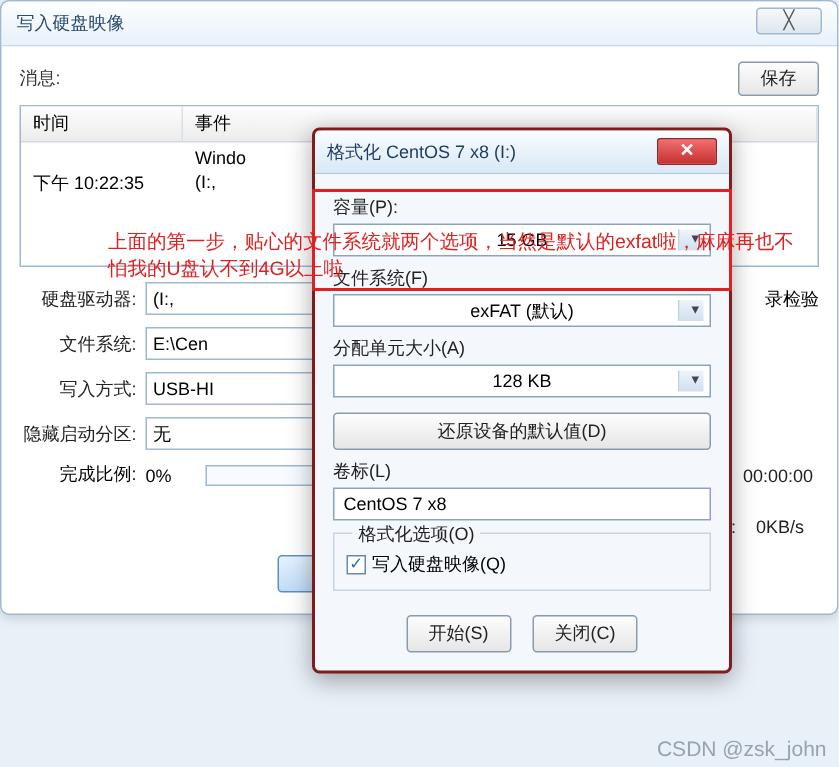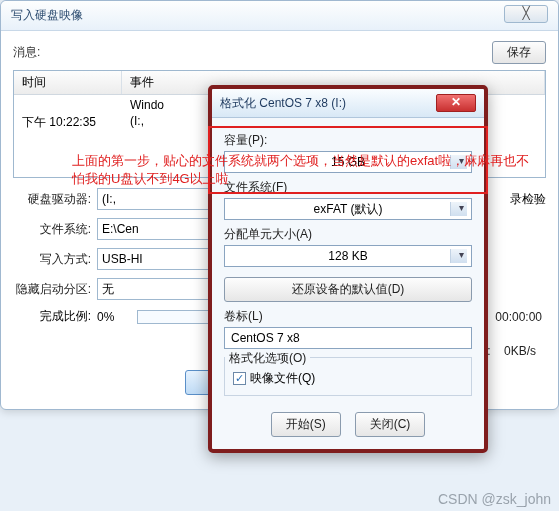--- a/index.html
+++ b/index.html
@@ -38,32 +38,32 @@
 .progress .flbl { width: 78px; text-align: right; margin-right: 6px; }
 .progress .bar { flex: 1; height: 14px; border: 1px solid #9fb8cf; background: #f7fbff; margin-right: 8px; }
 .progress .time { color: #222; margin-right: 4px; }
 
 .speed-row { text-align: right; margin: 18px 10px 6px 0; color: #222; }
 
 .bottom-btns { display: flex; justify-content: center; gap: 30px; margin-top: 10px; }
 .bottom-btns .btn-w { padding: 3px 24px; }
 
 
-.win-front { position: absolute; top: 85px; left: 208px; width: 280px; background: #f4f8fc; border: 4px solid #7f1d1d; border-radius: 5px; box-shadow: 0 4px 16px rgba(0,0,0,0.35); }
+.win-front { position: absolute; top: 85px; left: 208px; width: 280px; background: #f4f8fc; border: 2px solid #7f1d1d; border-radius: 5px; box-shadow: 0 4px 16px rgba(0,0,0,0.35); }
 .win-front .titlebar2 { background: linear-gradient(#fafdff,#d8e8f6); border-bottom: 1px solid #b0c6dc; padding: 5px 8px; border-radius: 5px 5px 0 0; display: flex; align-items: center; }
 .win-front .titlebar2 .t { color: #1e3a5f; }
 .win-front .titlebar2 .closex { margin-left: auto; width: 40px; height: 18px; background: linear-gradient(#f07070,#c83030); border: 1px solid #a02020; border-radius: 2px; color: #fff; text-align: center; line-height: 15px; font-weight: bold; cursor: pointer; }
 .win-front .body2 { padding: 8px 12px 12px; }
 .flabel2 { color: #222; margin: 6px 0 2px; }
 .combo { width: 100%; height: 22px; border: 1px solid #8aa4c0; background: #fff; display: flex; align-items: center; padding: 0 6px; position: relative; cursor: pointer; justify-content: center; }
 .combo::after { content: ""; position: absolute; right: 4px; top: 3px; width: 16px; height: 14px; background: linear-gradient(#eef4fa,#d0dfef); border-left: 1px solid #c2d2e4; }
 .combo::before { content: "▾"; position: absolute; right: 7px; top: 3px; color: #445; z-index: 1; font-size: 10px; }
 .textin { width: 100%; height: 22px; border: 1px solid #8aa4c0; background: #fff; padding: 0 6px; }
 .grp { border: 1px solid #c8d4e2; padding: 8px; margin-top: 8px; position: relative; }
-.grp .glabel { position: absolute; top: -8px; left: 0; background: #f4f8fc; padding: 0 4px; color: #222; text-align: center; }
+.grp .glabel { position: absolute; top: -8px; left: 12px; background: #f4f8fc; padding: 0 4px; color: #222; text-align: center; }
 .check { display: flex; align-items: center; margin-top: 4px; cursor: pointer; }
 .check .box { width: 13px; height: 13px; border: 1px solid #6b88a8; background: #fff; margin-right: 4px; display: flex; align-items: center; justify-content: center; color: #2a6fb5; font-size: 11px; line-height: 11px; }
 .dlgbtns { display: flex; justify-content: center; gap: 14px; margin-top: 16px; }
 .dlgbtns .btn-w { padding: 3px 14px; }
 
 
 .ann-box { position: absolute; top: 126px; left: 208px; width: 280px; height: 68px; border: 2px solid #e02020; pointer-events: none; }
 .ann-text { position: absolute; top: 152px; left: 72px; width: 470px; color: #e02020; font-size: 13px; line-height: 18px; pointer-events: none; }
 
 
@@ -173,21 +173,21 @@
       <button class="btn-w" style="width:100%;padding:3px 1px">还原设备的默认值(D)</button>
     </div>
 
     <div class="flabel2">卷标(L)</div>
     <input class="textin" value="CentOS 7 x8" style="">
 
     <div class="grp">
       <div class="glabel">格式化选项(O)</div>
       <div class="check">
         <div class="box">✓</div>
-        <span>映像文件(Q)</span>
+        <span>写入硬盘映像(Q)</span>
       </div>
     </div>
 
     <div class="dlgbtns">
       <button class="btn-w">开始(S)</button>
       <button class="btn-w">关闭(C)</button>
     </div>
   </div>
 </div>
 

